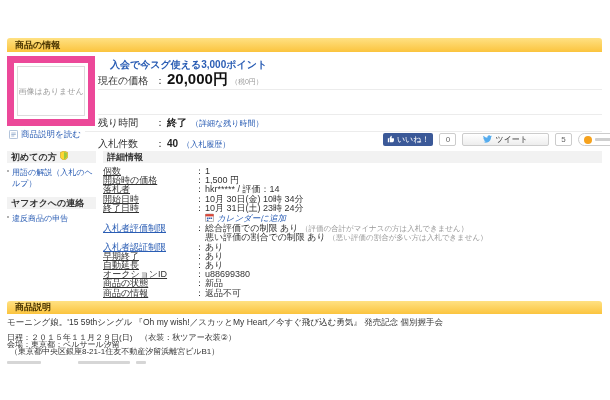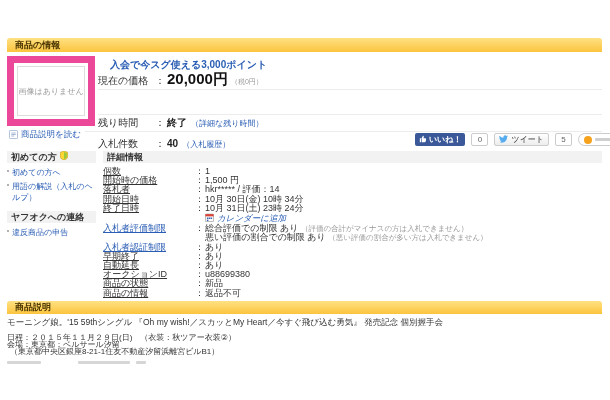--- a/index.html
+++ b/index.html
@@ -33,25 +33,25 @@
   .price{font-size:15px;font-weight:bold;color:#111;}
   .tax{font-size:7px;color:#999;margin-left:3px;}
   .bval{font-weight:bold;color:#222;margin-top:19px;}
   .mini-link{font-size:8px;margin-left:4px;}
   .divider{position:absolute;height:1px;background:#ececec;left:98px;width:504px;}
   #dv1{top:89px;} #dv2{top:114px;} #dv3{top:131px;left:85px;width:517px;}
 
   
   .social{position:absolute;top:133px;right:-12px;display:flex;align-items:center;gap:6px;}
   .fb-btn{display:flex;align-items:center;gap:3px;background:#3b5998;color:#fff;font-size:8px;
-          height:13px;padding:0 4px;border-radius:2px;font-weight:bold;}
+          height:13px;padding:0 4px;border-radius:2px;}
   .cnt{height:11px;min-width:11px;border:1px solid #ccc;border-radius:2px;background:#fff;
        font-size:8px;color:#666;display:flex;align-items:center;justify-content:center;padding:0 2px;}
   .tw-btn{display:flex;align-items:center;gap:3px;border:1px solid #ccc;border-radius:2px;
-          background:linear-gradient(#fff,#ededed);height:13px;padding:0 4px;font-size:8px;color:#333;box-sizing:border-box;}
+          background:linear-gradient(#fff,#ededed);height:13px;padding:0 20px;font-size:8px;color:#333;box-sizing:border-box;}
   .share-btn{display:flex;align-items:center;gap:3px;border:1px solid #ccc;border-radius:8px;
              background:#fff;height:13px;padding:0 5px;width:44px;box-sizing:border-box;}
   .orange-dot{width:8px;height:8px;border-radius:50%;background:#f6a21d;flex:none;}
   .share-stub{width:18px;height:3px;background:#cfcfcf;border-radius:1px;}
 
   
   .graybar{height:12px;background:#f2f2f2;font-size:9px;font-weight:bold;line-height:12px;
            padding-left:4px;color:#333;box-sizing:border-box;display:flex;align-items:center;gap:3px;}
   .sidebar{position:absolute;left:7px;top:151px;width:89px;}
   .side-links{margin:4px 0 8px;padding:0;list-style:none;font-size:8px;}
@@ -154,24 +154,20 @@
     <div class="graybar">
       <span>初めての方</span>
       <span>
         <svg width="8" height="9" viewBox="0 0 10 12">
             <path d="M5 0 L10 2 V7 C10 10 7.5 11.3 5 12 C2.5 11.3 0 10 0 7 V2 Z" fill="#ffd633" stroke="#b9991f" stroke-width="0.8"></path>
             <path d="M5 1.2 L5 11 C7 10.4 8.8 9.2 8.8 7 V2.7 Z" fill="#9ec93c"></path>
           </svg>
       </span>
     </div>
     <ul class="side-links">
-      <li>
-        <span class="dot"></span>
-        <a class="link">初めての方へ</a>
-      </li>
       <li>
         <span class="dot"></span>
         <a class="link">用語の解説（入札のヘルプ）</a>
       </li>
     </ul>
     <div class="graybar">
       <span>ヤフオクへの連絡</span>
     </div>
     <ul class="side-links">
       <li>

